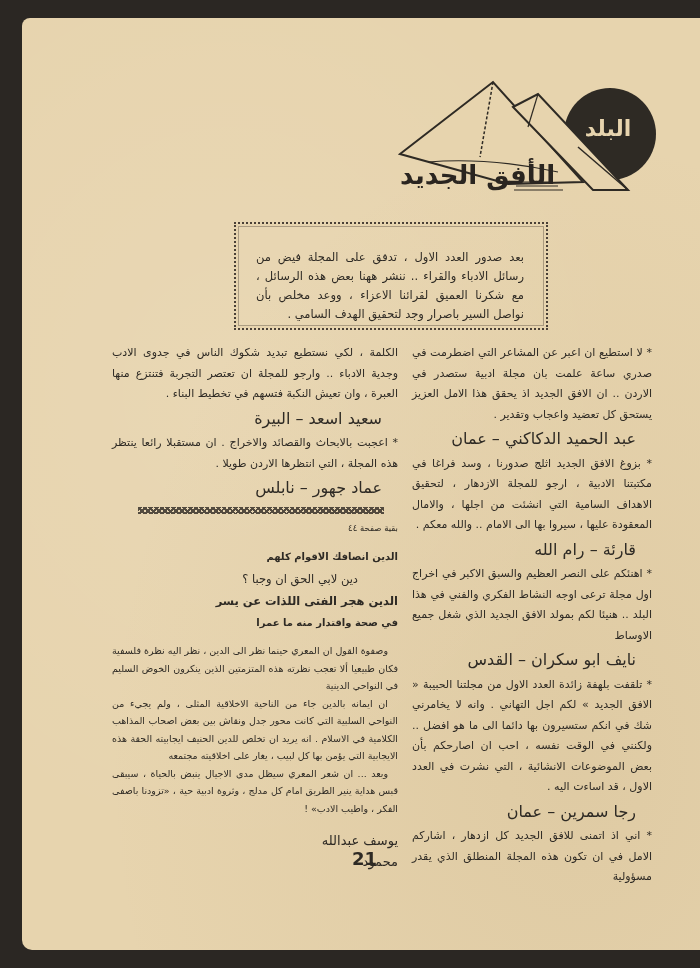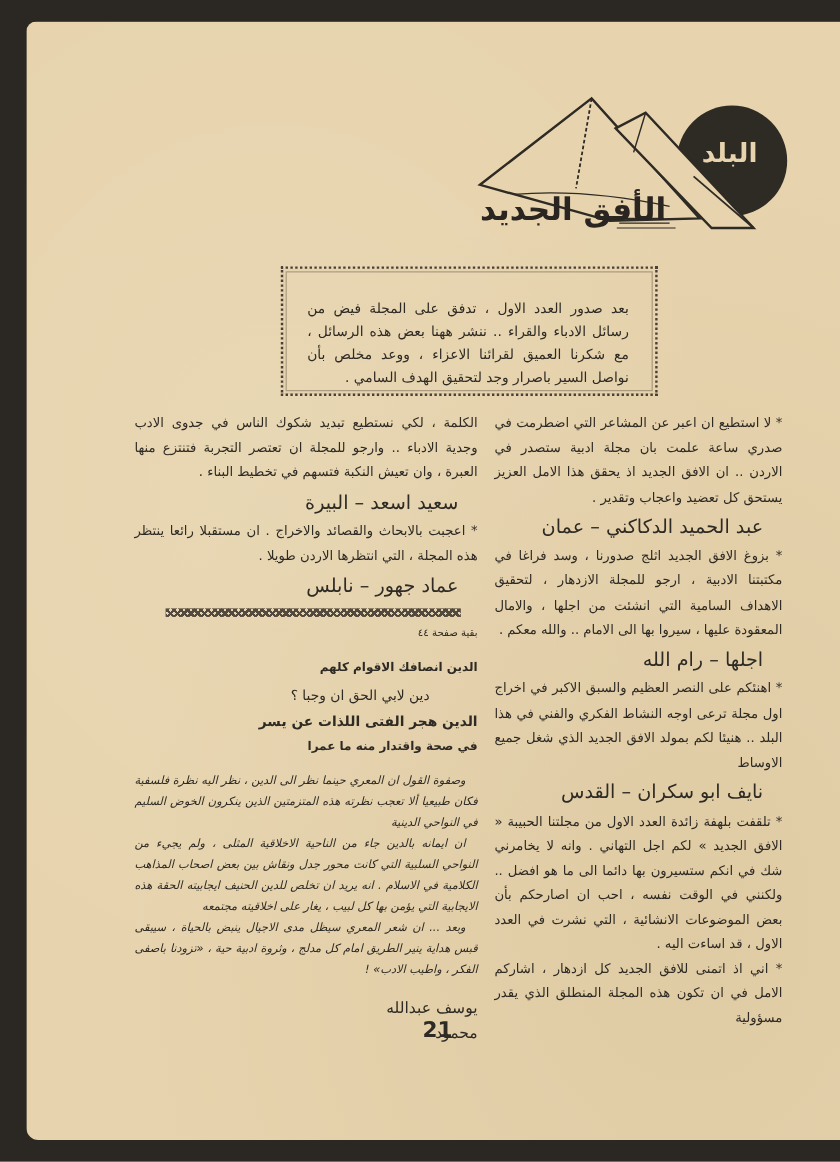--- a/index.html
+++ b/index.html
@@ -25,21 +25,21 @@
   .col-left { position:absolute; left:112px; top:343px; width:286px; font-size:11px; line-height:20.5px; }
   .p { margin:0; }
   .sig { margin:4px 16px 4px 0; font-size:16px; }
   .sep { height:7px; margin:8px 14px 4px 0; width:246px;
          background: repeating-linear-gradient(45deg, #3a332b 0 2px, transparent 2px 4px), repeating-linear-gradient(-45deg, #3a332b 0 2px, transparent 2px 4px);
          opacity:0.85; }
   .cont-note { font-size:8.5px; margin:4px 0 8px 0; }
   .verse { font-weight:bold; font-size:11.5px; line-height:22px; margin:0; }
   .verse.b2 { margin-right:40px; font-weight:normal; }
   .verse.big { font-size:10px; }
-  .essay { font-size:9.5px; line-height:17.5px; margin:8px 0 0 0;font-style:italic; }
+  .essay { font-size:9.5px; line-height:17.5px; margin:8px 0 0 0; }
   .essay p { margin:0; text-indent:10px; }
   .author { font-weight:normal; font-size:13px; margin:14px 0 0 180px; text-align:right; }
   .page-num { position:absolute; left:352px; top:848px; font-size:18px; font-weight:bold; color:#2e2a24; }
 </style>
 </head>
 <body>
 
 <div class="paper"></div>
 
 <div class="masthead">
@@ -58,24 +58,25 @@
 </div>
 
 <div class="intro-box">
   <p class="intro-text rtl ink">بعد صدور العدد الاول ، تدفق على المجلة فيض من رسائل الادباء والقراء .. ننشر ههنا بعض هذه الرسائل ، مع شكرنا العميق لقرائنا الاعزاء ، ووعد مخلص بأن نواصل السير باصرار وجد لتحقيق الهدف السامي .</p>
 </div>
 
 <div class="col-right rtl ink">
   <p class="p">* لا استطيع ان اعبر عن المشاعر التي اضطرمت في صدري ساعة علمت بان مجلة ادبية ستصدر في الاردن .. ان الافق الجديد اذ يحقق هذا الامل العزيز يستحق كل تعضيد واعجاب وتقدير .</p>
   <p class="sig">عبد الحميد الدكاكني – عمان</p>
   <p class="p">* بزوغ الافق الجديد اثلج صدورنا ، وسد فراغا في مكتبتنا الادبية ، ارجو للمجلة الازدهار ، لتحقيق الاهداف السامية التي انشئت من اجلها ، والامال المعقودة عليها ، سيروا بها الى الامام .. والله معكم .</p>
-  <p class="sig">اجلها – رام الله</p>
+  <p class="sig">قارئة – رام الله</p>
   <p class="p">* اهنئكم على النصر العظيم والسبق الاكبر في اخراج اول مجلة ترعى اوجه النشاط الفكري والفني في هذا البلد .. هنيئا لكم بمولد الافق الجديد الذي شغل جميع الاوساط</p>
   <p class="sig">نايف ابو سكران – القدس</p>
   <p class="p">* تلقفت بلهفة زائدة العدد الاول من مجلتنا الحبيبة « الافق الجديد » لكم اجل التهاني . وانه لا يخامرني شك في انكم ستسيرون بها دائما الى ما هو افضل .. ولكنني في الوقت نفسه ، احب ان اصارحكم بأن بعض الموضوعات الانشائية ، التي نشرت في العدد الاول ، قد اساءت اليه .</p>
+  <p class="sig">رجا سمرين – عمان</p>
   <p class="p">* اني اذ اتمنى للافق الجديد كل ازدهار ، اشاركم الامل في ان تكون هذه المجلة المنطلق الذي يقدر مسؤولية</p>
 </div>
 
 <div class="col-left rtl ink">
   <p class="p">الكلمة ، لكي نستطيع تبديد شكوك الناس في جدوى الادب وجدية الادباء .. وارجو للمجلة ان تعتصر التجربة فتنتزع منها العبرة ، وان تعيش النكبة فتسهم في تخطيط البناء .</p>
   <p class="sig">سعيد اسعد – البيرة</p>
   <p class="p">* اعجبت بالابحاث والقصائد والاخراج . ان مستقبلا رائعا ينتظر هذه المجلة ، التي انتظرها الاردن طويلا .</p>
   <p class="sig">عماد جهور – نابلس</p>
 
   <div class="sep"></div>

